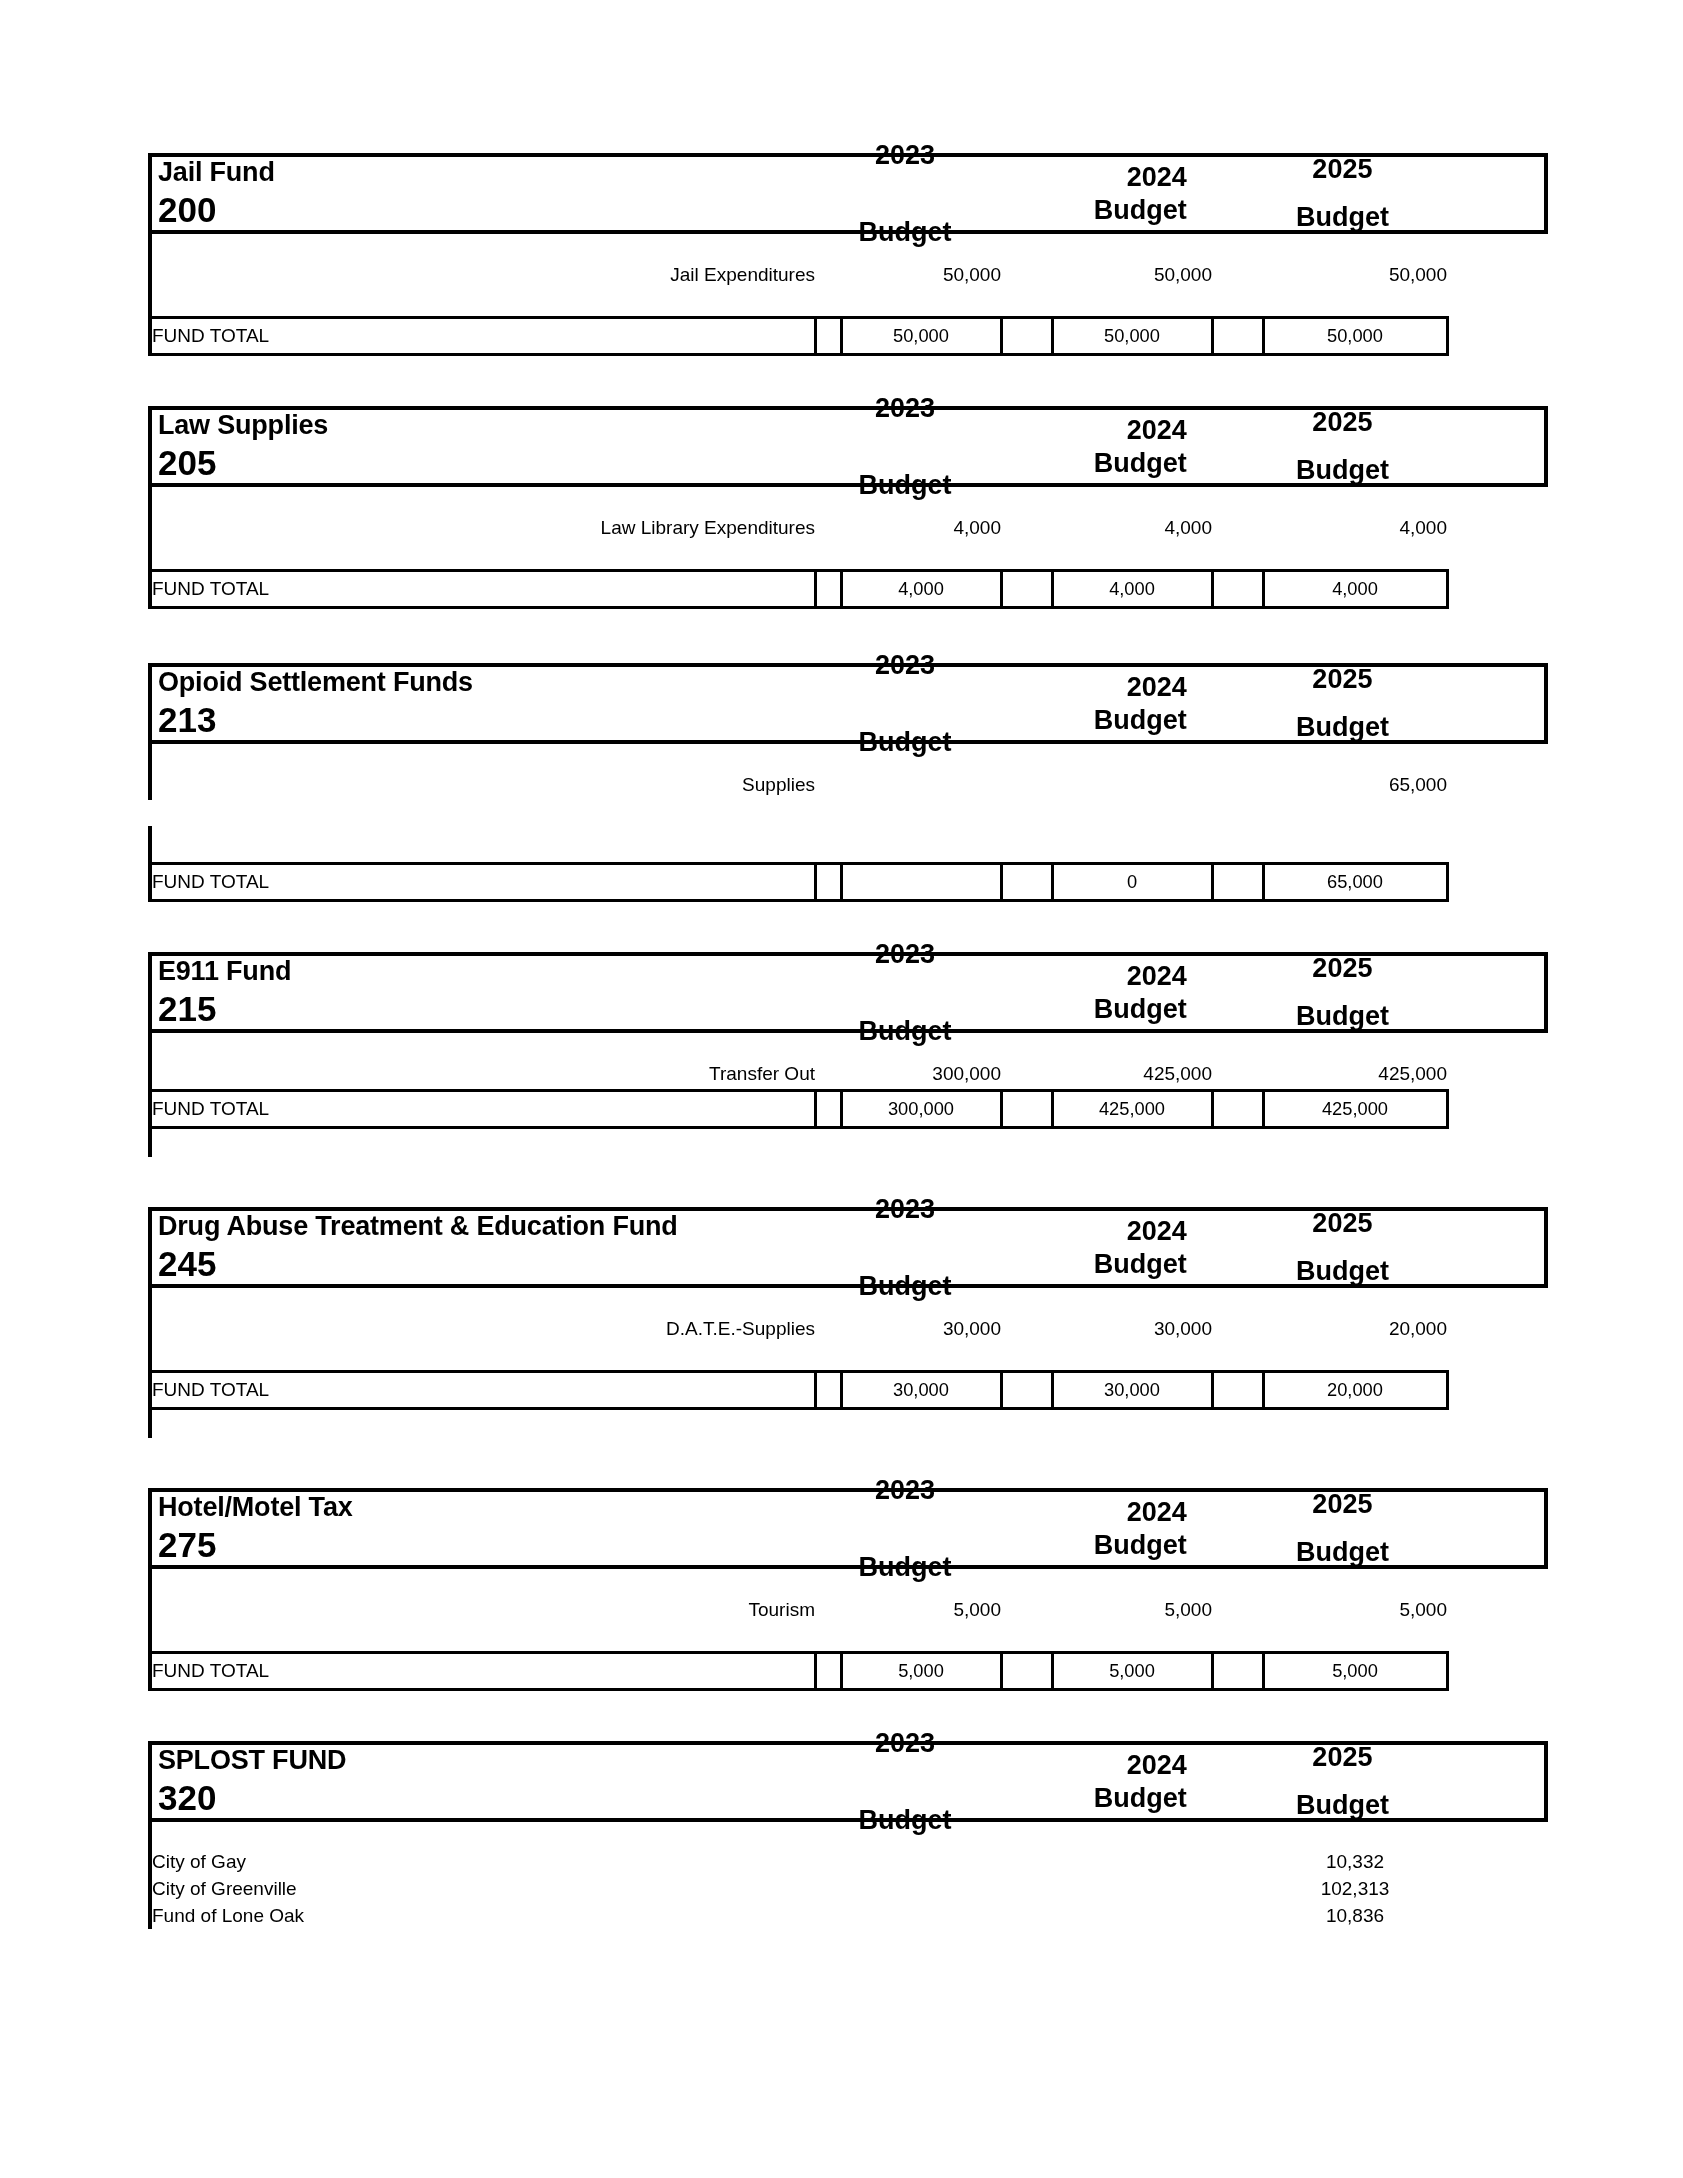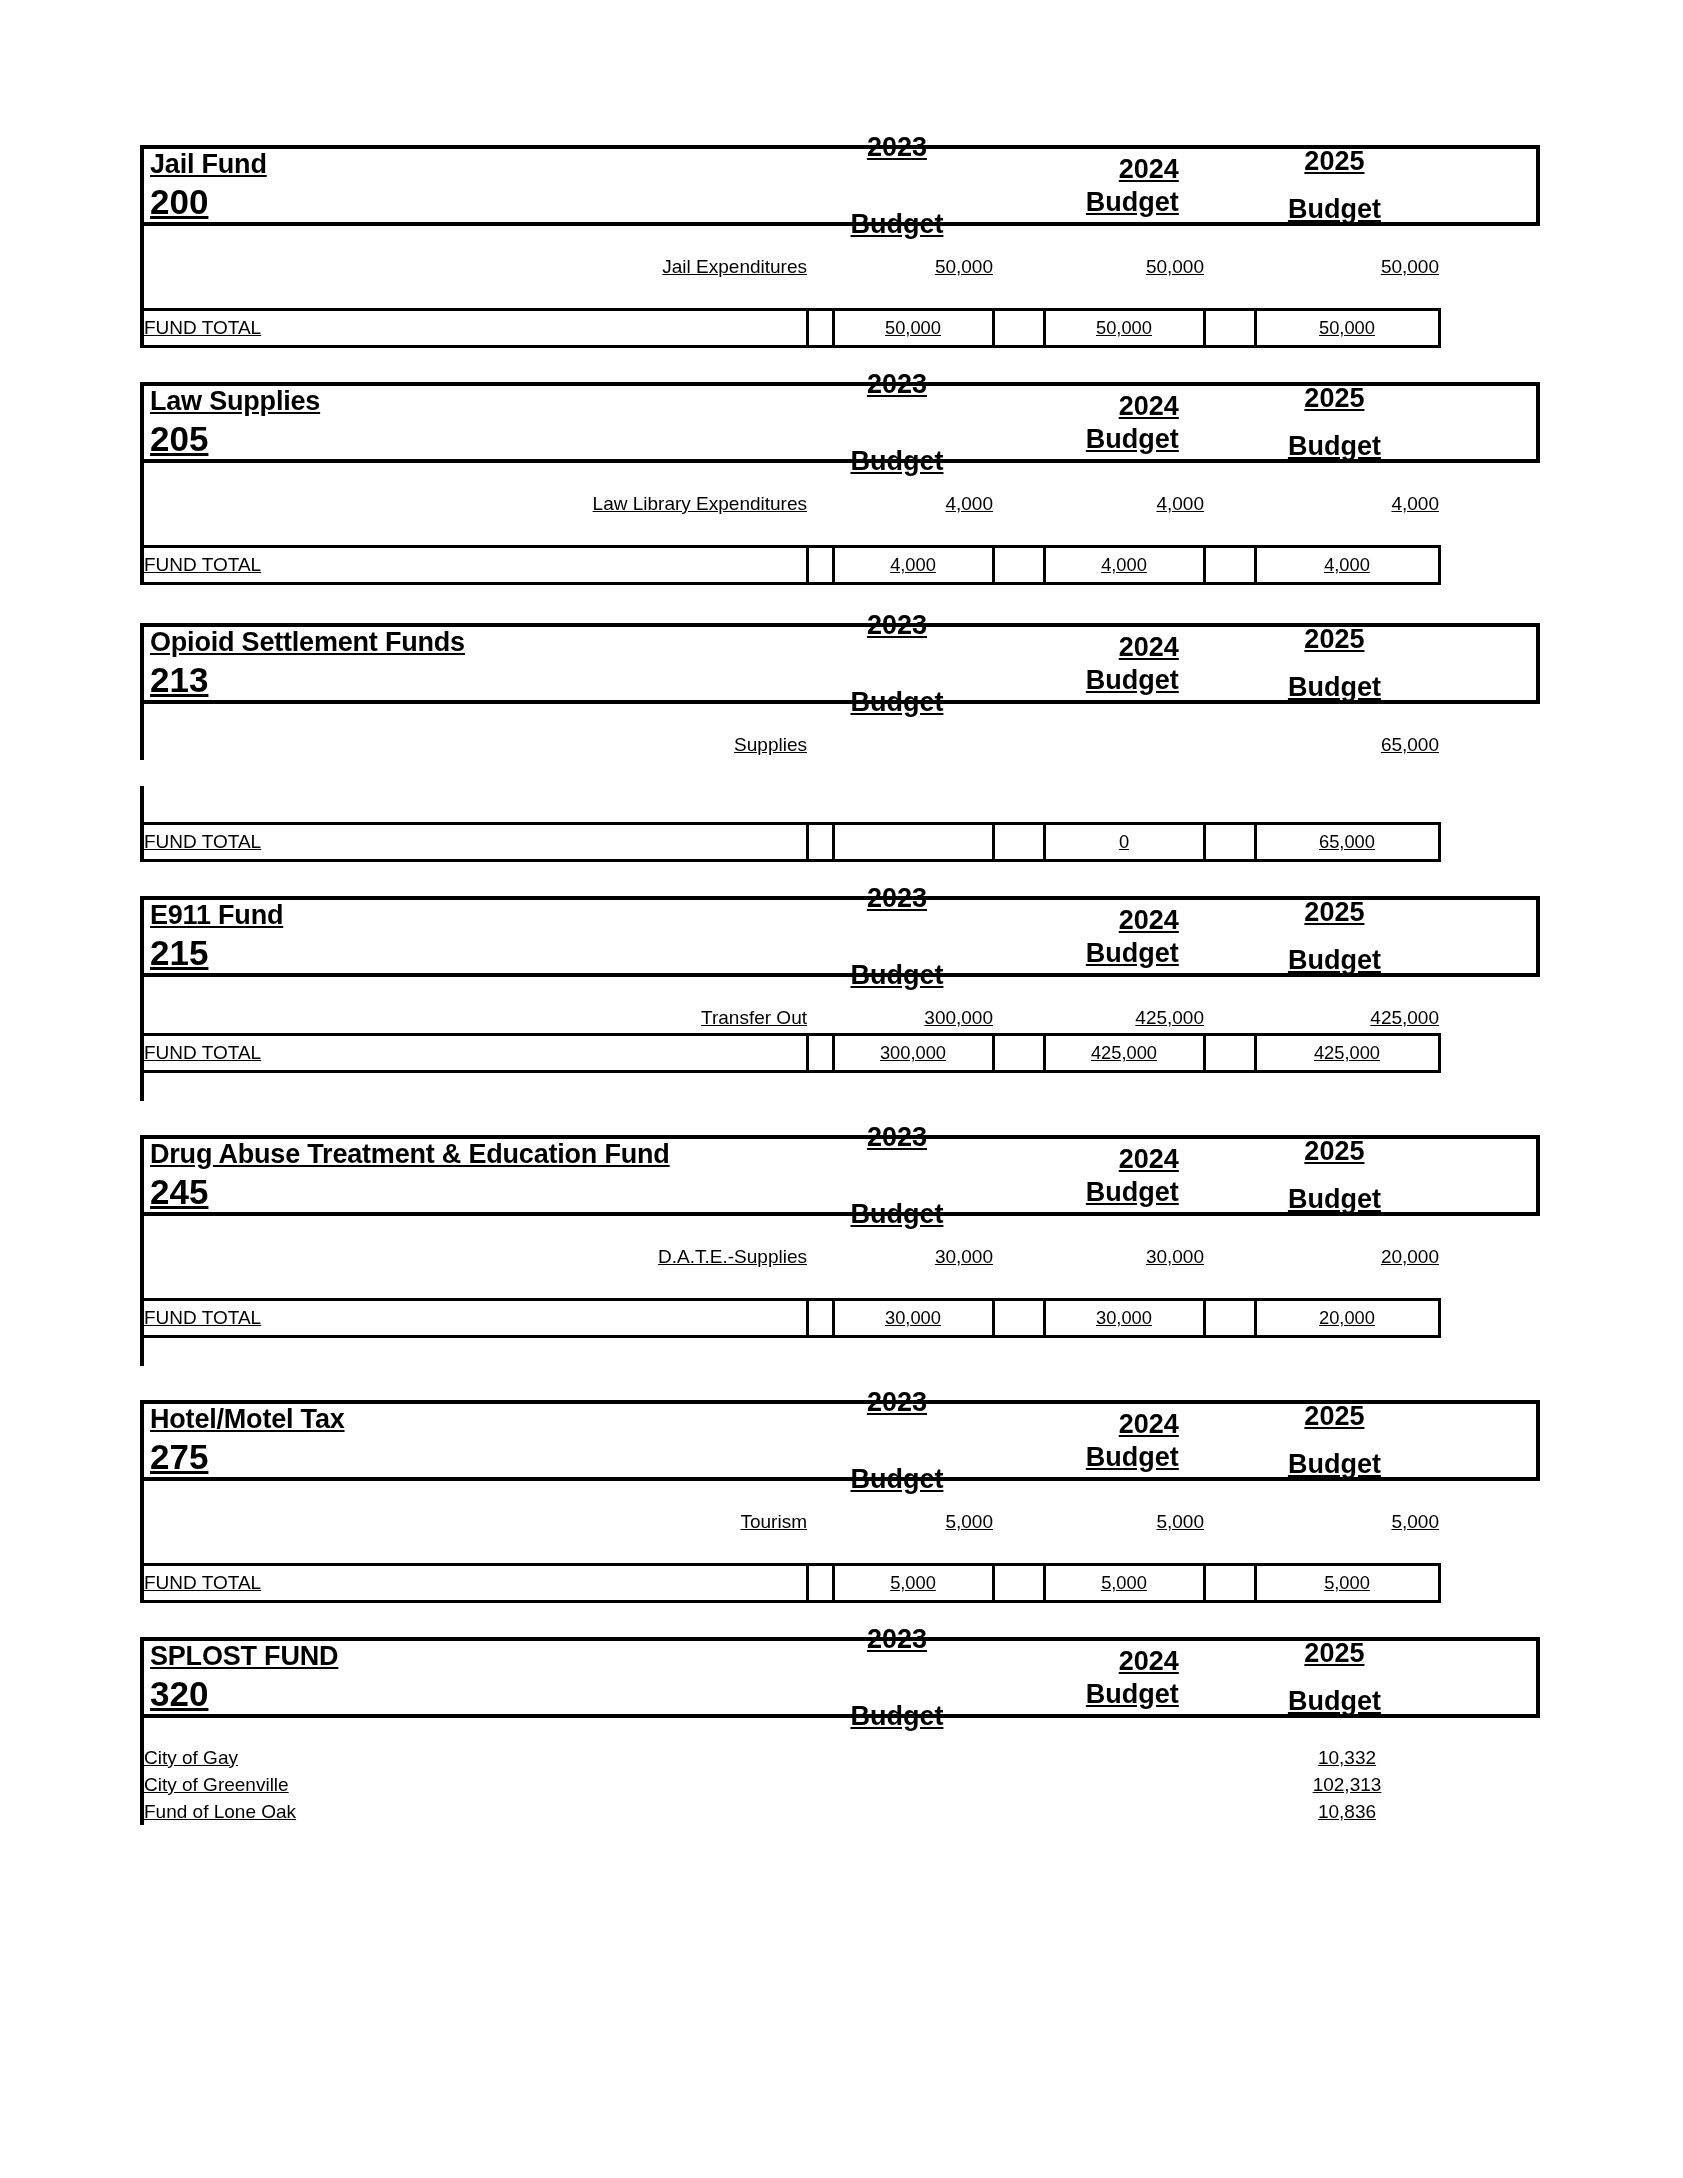--- a/index.html
+++ b/index.html
@@ -27,23 +27,22 @@
     left: 136px;
     top: 141px;
     width: 1398px;
   }
 
   
   table.fund {
     border-collapse: collapse;
     table-layout: fixed;
     width: 1398px;
-    margin: 4px;
+    margin: 12px;
     padding: 0;
-    text-decoration: underline;
   }
   table.fund td {
     padding: 0;
     margin: 0;
     vertical-align: middle;
     font-size: 19px;
     line-height: 1.05;
   }
 
   

